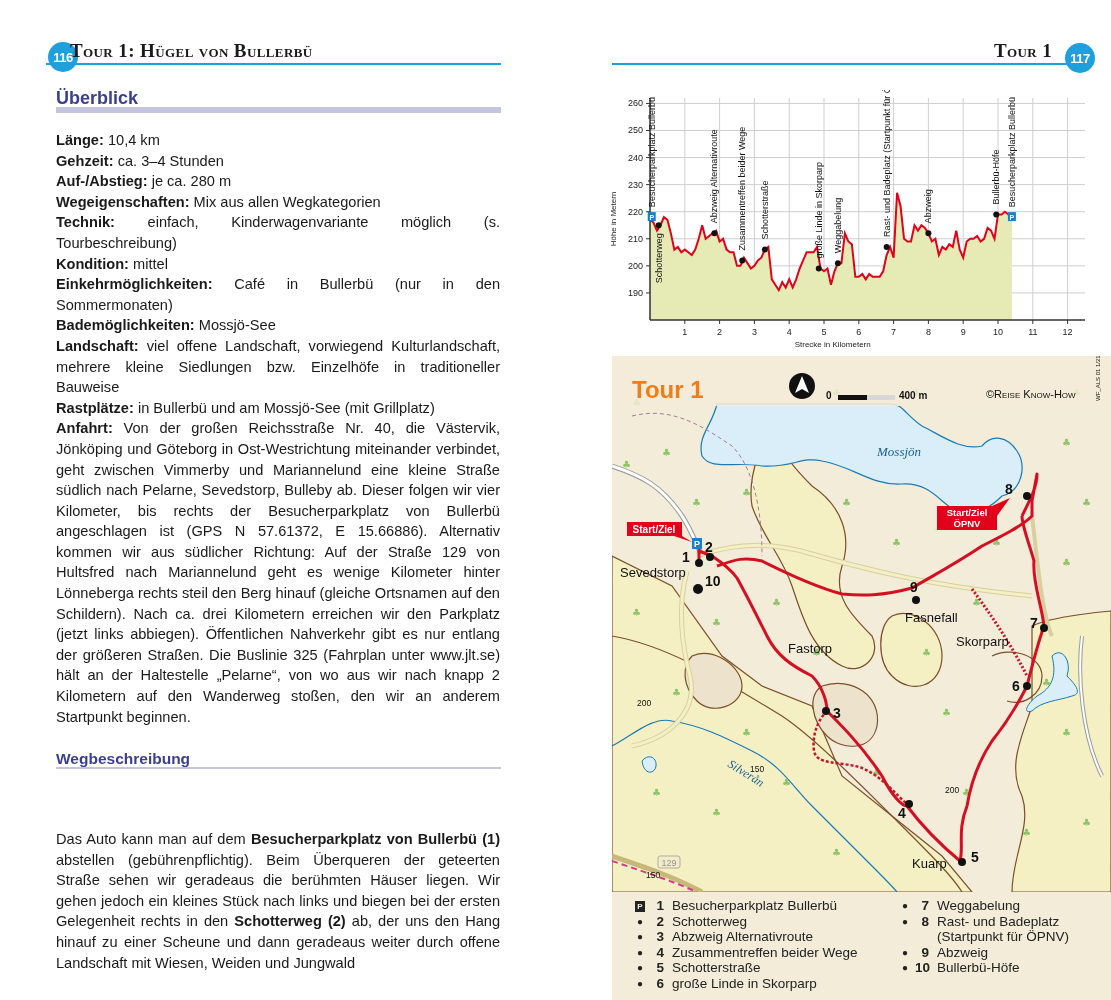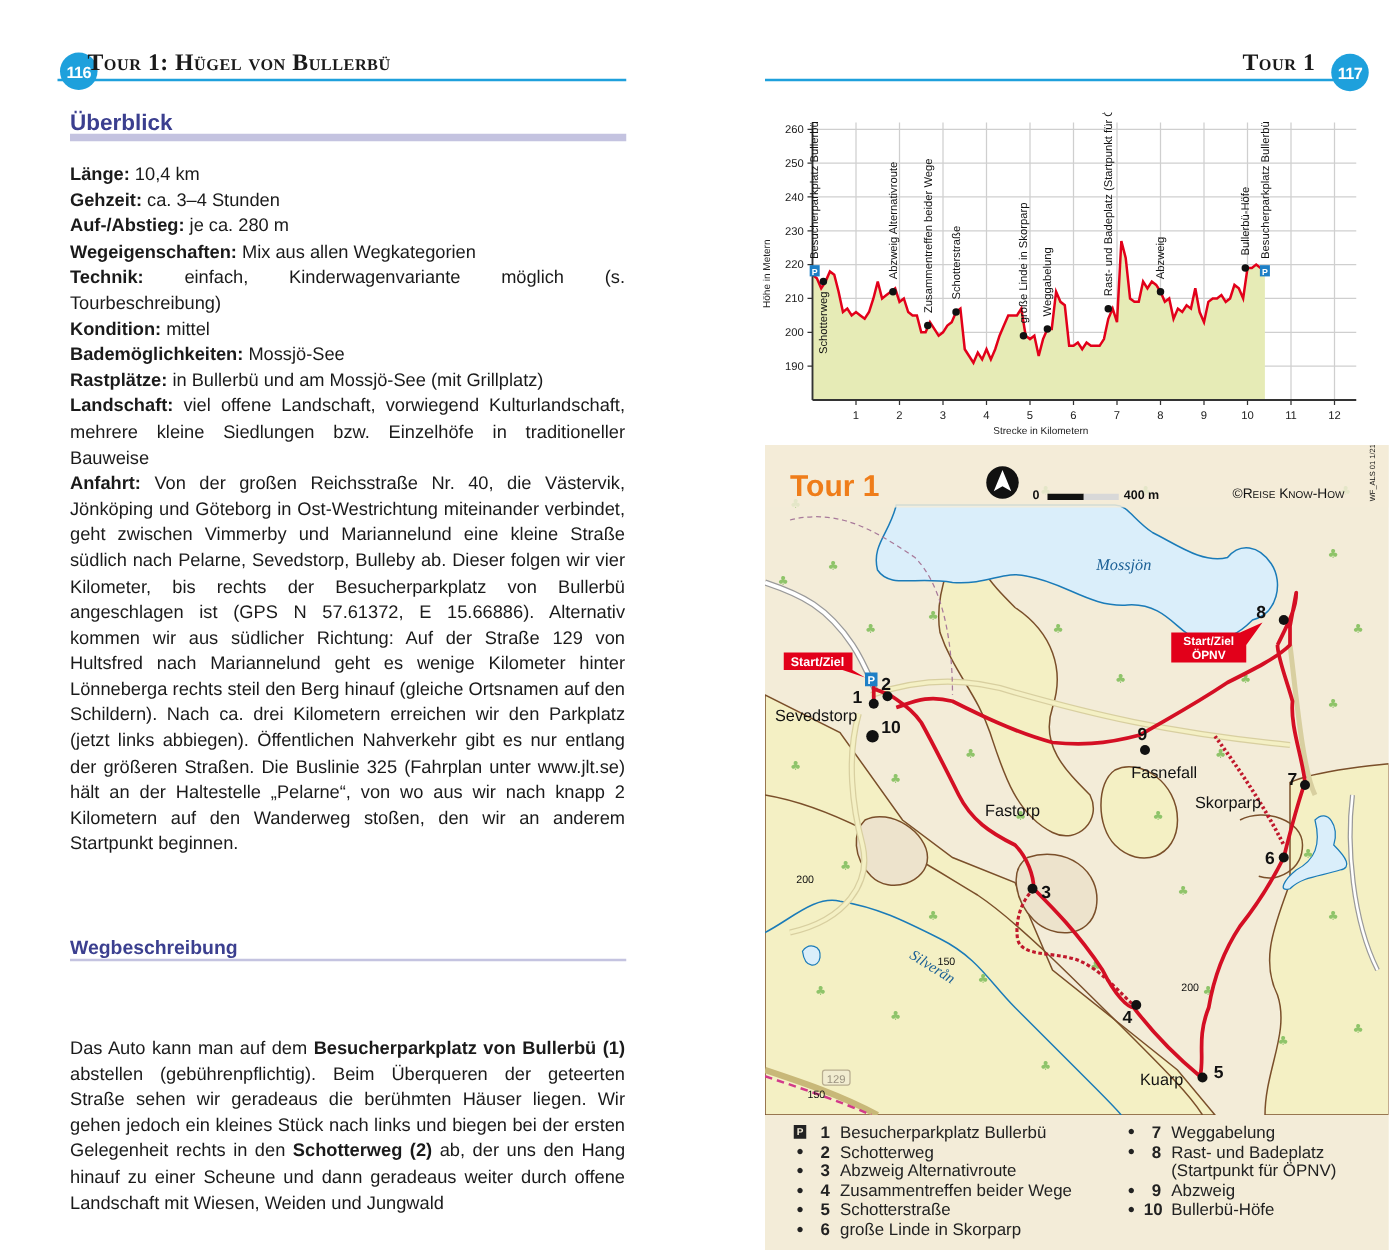--- a/index.html
+++ b/index.html
@@ -78,23 +78,24 @@
   <div class="sec-title" style="top:88px; font-size:18px;">Überblick</div>
   <div class="sec-bar" style="top:107px; width:445px;"></div>
 
   <div class="facts" id="facts">
       <div class="fact"><b>Länge:</b><span> 10,4 km</span></div>
       <div class="fact"><b>Gehzeit:</b><span> ca. 3–4 Stunden</span></div>
       <div class="fact"><b>Auf-/Abstieg:</b><span> je ca. 280 m</span></div>
       <div class="fact"><b>Wegeigenschaften:</b><span> Mix aus allen Wegkategorien</span></div>
       <div class="fact"><b>Technik:</b><span> einfach, Kinderwagenvariante möglich (s. Tourbeschreibung)</span></div>
       <div class="fact"><b>Kondition:</b><span> mittel</span></div>
+      <div class="fact"><b>Einkehrmöglichkeiten:</b><span> Café in Bullerbü (nur in den Sommermonaten)</span></div>
       <div class="fact"><b>Bademöglichkeiten:</b><span> Mossjö-See</span></div>
+      <div class="fact"><b>Landschaft:</b><span> viel offene Landschaft, vorwiegend Kulturlandschaft, mehrere kleine Siedlungen bzw. Einzelhöfe in traditioneller Bauweise</span></div>
       <div class="fact"><b>Rastplätze:</b><span> in Bullerbü und am Mossjö-See (mit Grillplatz)</span></div>
-      <div class="fact"><b>Landschaft:</b><span> viel offene Landschaft, vorwiegend Kulturlandschaft, mehrere kleine Siedlungen bzw. Einzelhöfe in traditioneller Bauweise</span></div>
       <div class="fact"><b>Anfahrt:</b><span> Von der großen Reichsstraße Nr. 40, die Västervik, Jönköping und Göteborg in Ost-Westrichtung miteinander verbindet, geht zwischen Vimmerby und Mariannelund eine kleine Straße südlich nach Pelarne, Sevedstorp, Bulleby ab. Dieser folgen wir vier Kilometer, bis rechts der Besucherparkplatz von Bullerbü angeschlagen ist (GPS N 57.61372, E 15.66886). Alternativ kommen wir aus südlicher Richtung: Auf der Straße 129 von Hultsfred nach Mariannelund geht es wenige Kilometer hinter Lönneberga rechts steil den Berg hinauf (gleiche Ortsnamen auf den Schildern). Nach ca. drei Kilometern erreichen wir den Parkplatz (jetzt links abbiegen). Öffentlichen Nahverkehr gibt es nur entlang der größeren Straßen. Die Buslinie 325 (Fahrplan unter www.jlt.se) hält an der Haltestelle „Pelarne“, von wo aus wir nach knapp 2 Kilometern auf den Wanderweg stoßen, den wir an anderem Startpunkt beginnen.</span></div>
     </div>
 
   <div class="sec-title" style="top:750px; font-size:15.5px;">Wegbeschreibung</div>
   <div class="sec-line" style="top:767px; width:445px;"></div>
 
   <div class="body-text" id="route-text"><span>Das Auto kann man auf dem </span><b>Besucherparkplatz von Bullerbü (1)</b><span> abstellen (gebührenpflichtig). Beim Überqueren der geteerten Straße sehen wir geradeaus die berühmten Häuser liegen. Wir gehen jedoch ein kleines Stück nach links und biegen bei der ersten Gelegenheit rechts in den </span><b>Schotterweg (2)</b><span> ab, der uns den Hang hinauf zu einer Scheune und dann geradeaus weiter durch offene Landschaft mit Wiesen, Weiden und Jungwald</span></div>
 </div>
 
 <div class="page-right">

